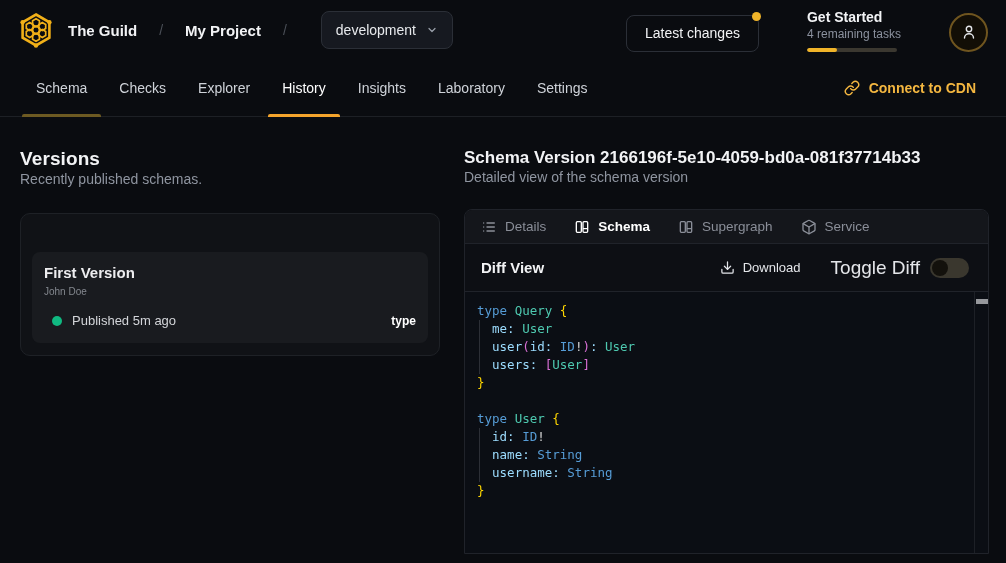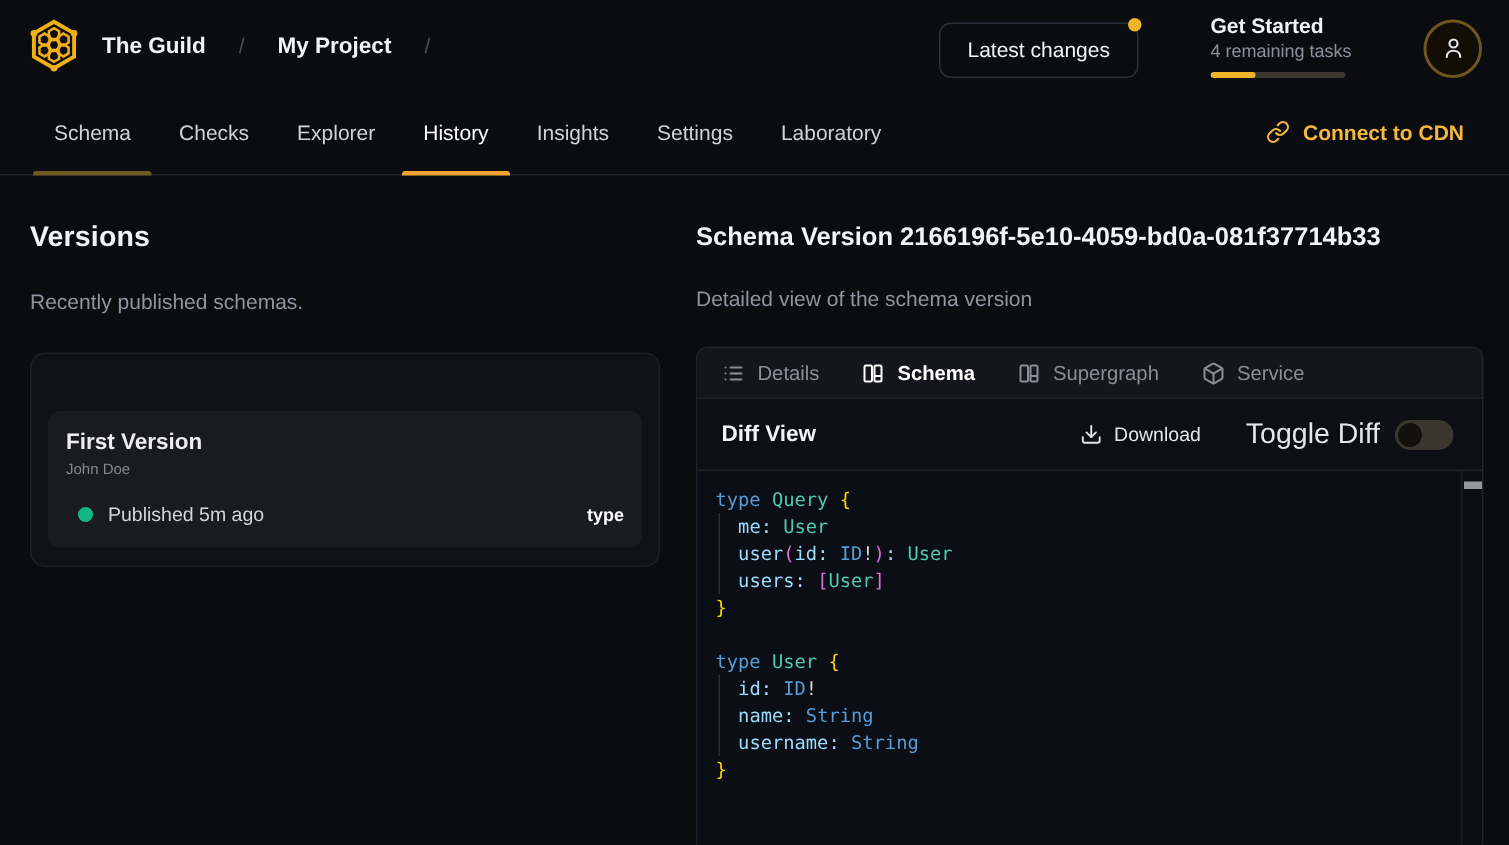--- a/index.html
+++ b/index.html
@@ -67,21 +67,21 @@
   .cdn-link {
     margin-left:auto; display:flex; align-items:center; gap:9px;
     color:#f4b740; font-size:14px; font-weight:600; cursor:pointer;
   }
 
   
   .main { display:flex; padding:31px 17px 0 20px; gap:24px; }
   .col-left { width:420px; flex-shrink:0; }
   .col-right { flex:1; min-width:0; }
   .section-title { font-size:19px; font-weight:700; color:#f2f3f5; letter-spacing:0.1px; }
-  .section-sub { margin-top:23px; font-size:14px; color:#8f95a0; }
+  .section-sub { margin-top:1px; font-size:14px; color:#8f95a0; }
   .detail-title { font-size:17px; font-weight:700; color:#f2f3f5; white-space:nowrap; }
 
   
   .versions-card {
     margin-top:26px; background:#101216; border:1px solid #1e2126;
     border-radius:10px; padding:38px 11px 12px;
   }
   .version-item {
     background:#191b1f; border-radius:8px; padding:12px 12px 15px; cursor:pointer;
   }
@@ -166,20 +166,28 @@
         </g>
         <circle cx="6.6" cy="12.25" r="2.2" fill="#f1b018" stroke="none"></circle>
         <circle cx="33.4" cy="12.25" r="2.2" fill="#f1b018" stroke="none"></circle>
         <circle cx="20" cy="35.5" r="2.2" fill="#f1b018" stroke="none"></circle>
       </svg>
     </span>
     <span class="crumb">The Guild</span>
     <span class="crumb-sep">/</span>
     <span class="crumb">My Project</span>
     <span class="crumb-sep">/</span>
+    <button class="target-select">
+      <span>development</span>
+      <span>
+        <svg width="12" height="12" viewBox="0 0 24 24" fill="none" stroke="#9aa0aa" stroke-width="2.4" stroke-linecap="round" stroke-linejoin="round">
+            <polyline points="6 9 12 15 18 9"></polyline>
+          </svg>
+      </span>
+    </button>
   </div>
 
   <div class="header-right">
     <button class="latest-btn">
       <span>Latest changes</span>
       <span class="notif-dot"></span>
     </button>
     <div class="get-started">
       <span class="gs-title">Get Started</span>
       <span class="gs-sub">4 remaining tasks</span>
@@ -198,22 +206,22 @@
   </div>
 </div>
 
 <div class="nav">
   <div class="tabs">
     <div class="tab tab--dim-underline">Schema</div>
     <div class="tab">Checks</div>
     <div class="tab">Explorer</div>
     <div class="tab tab--active">History</div>
     <div class="tab">Insights</div>
+    <div class="tab">Laboratory</div>
     <div class="tab">Settings</div>
-    <div class="tab">Laboratory</div>
   </div>
   <div class="cdn-link">
     <span>
       <svg width="16" height="16" viewBox="0 0 24 24" fill="none" stroke="#f4b740" stroke-width="2.1" stroke-linecap="round" stroke-linejoin="round">
         <path d="M10 13a5 5 0 0 0 7.54.54l3-3a5 5 0 0 0-7.07-7.07l-1.72 1.71"></path>
         <path d="M14 11a5 5 0 0 0-7.54-.54l-3 3a5 5 0 0 0 7.07 7.07l1.71-1.71"></path>
       </svg>
     </span>
     <span>Connect to CDN</span>
   </div>

